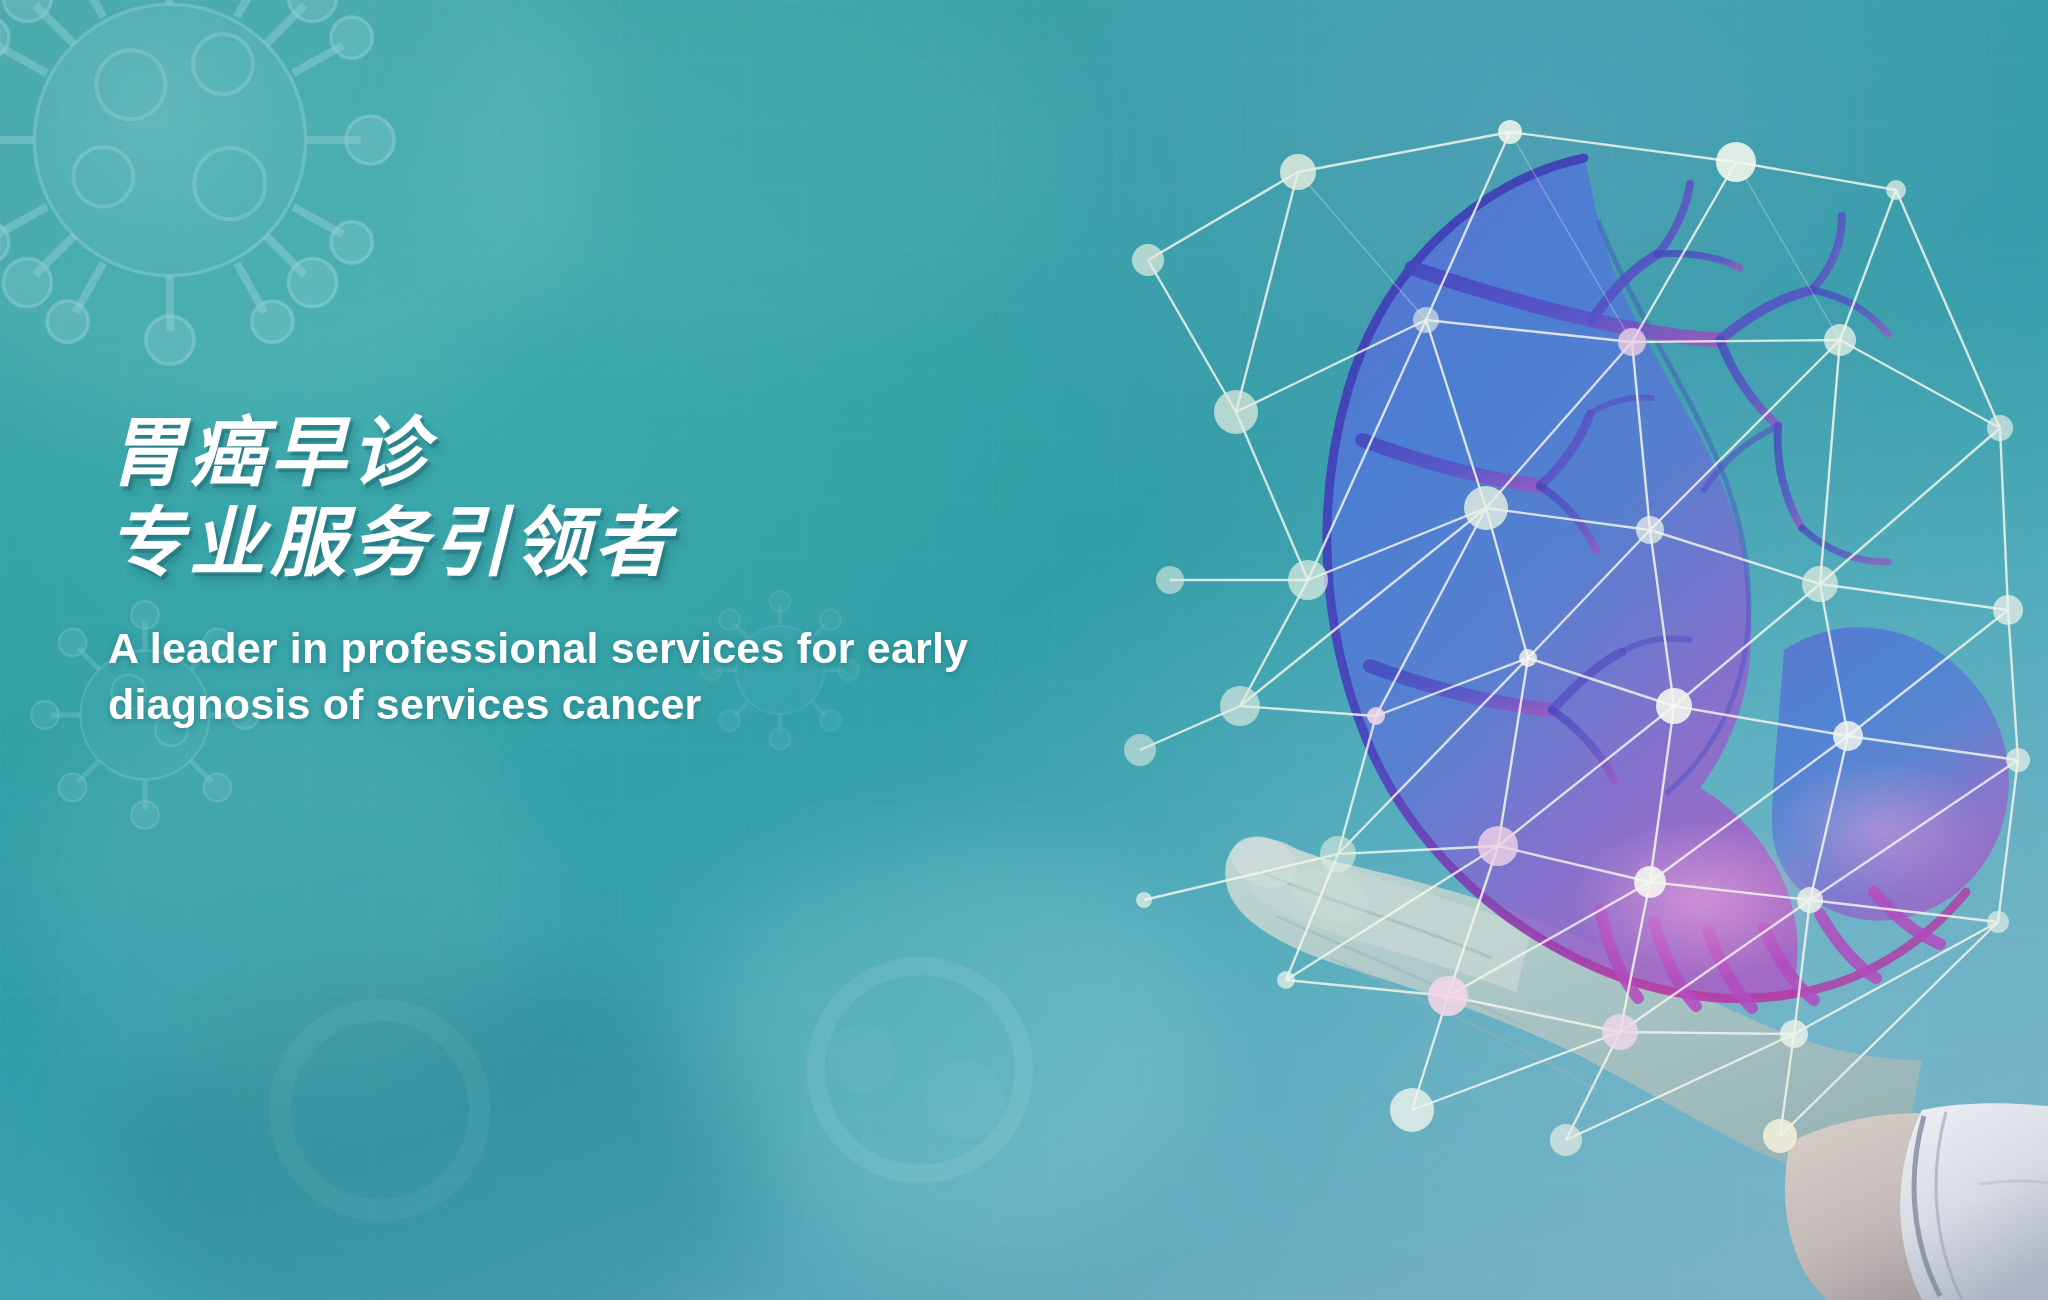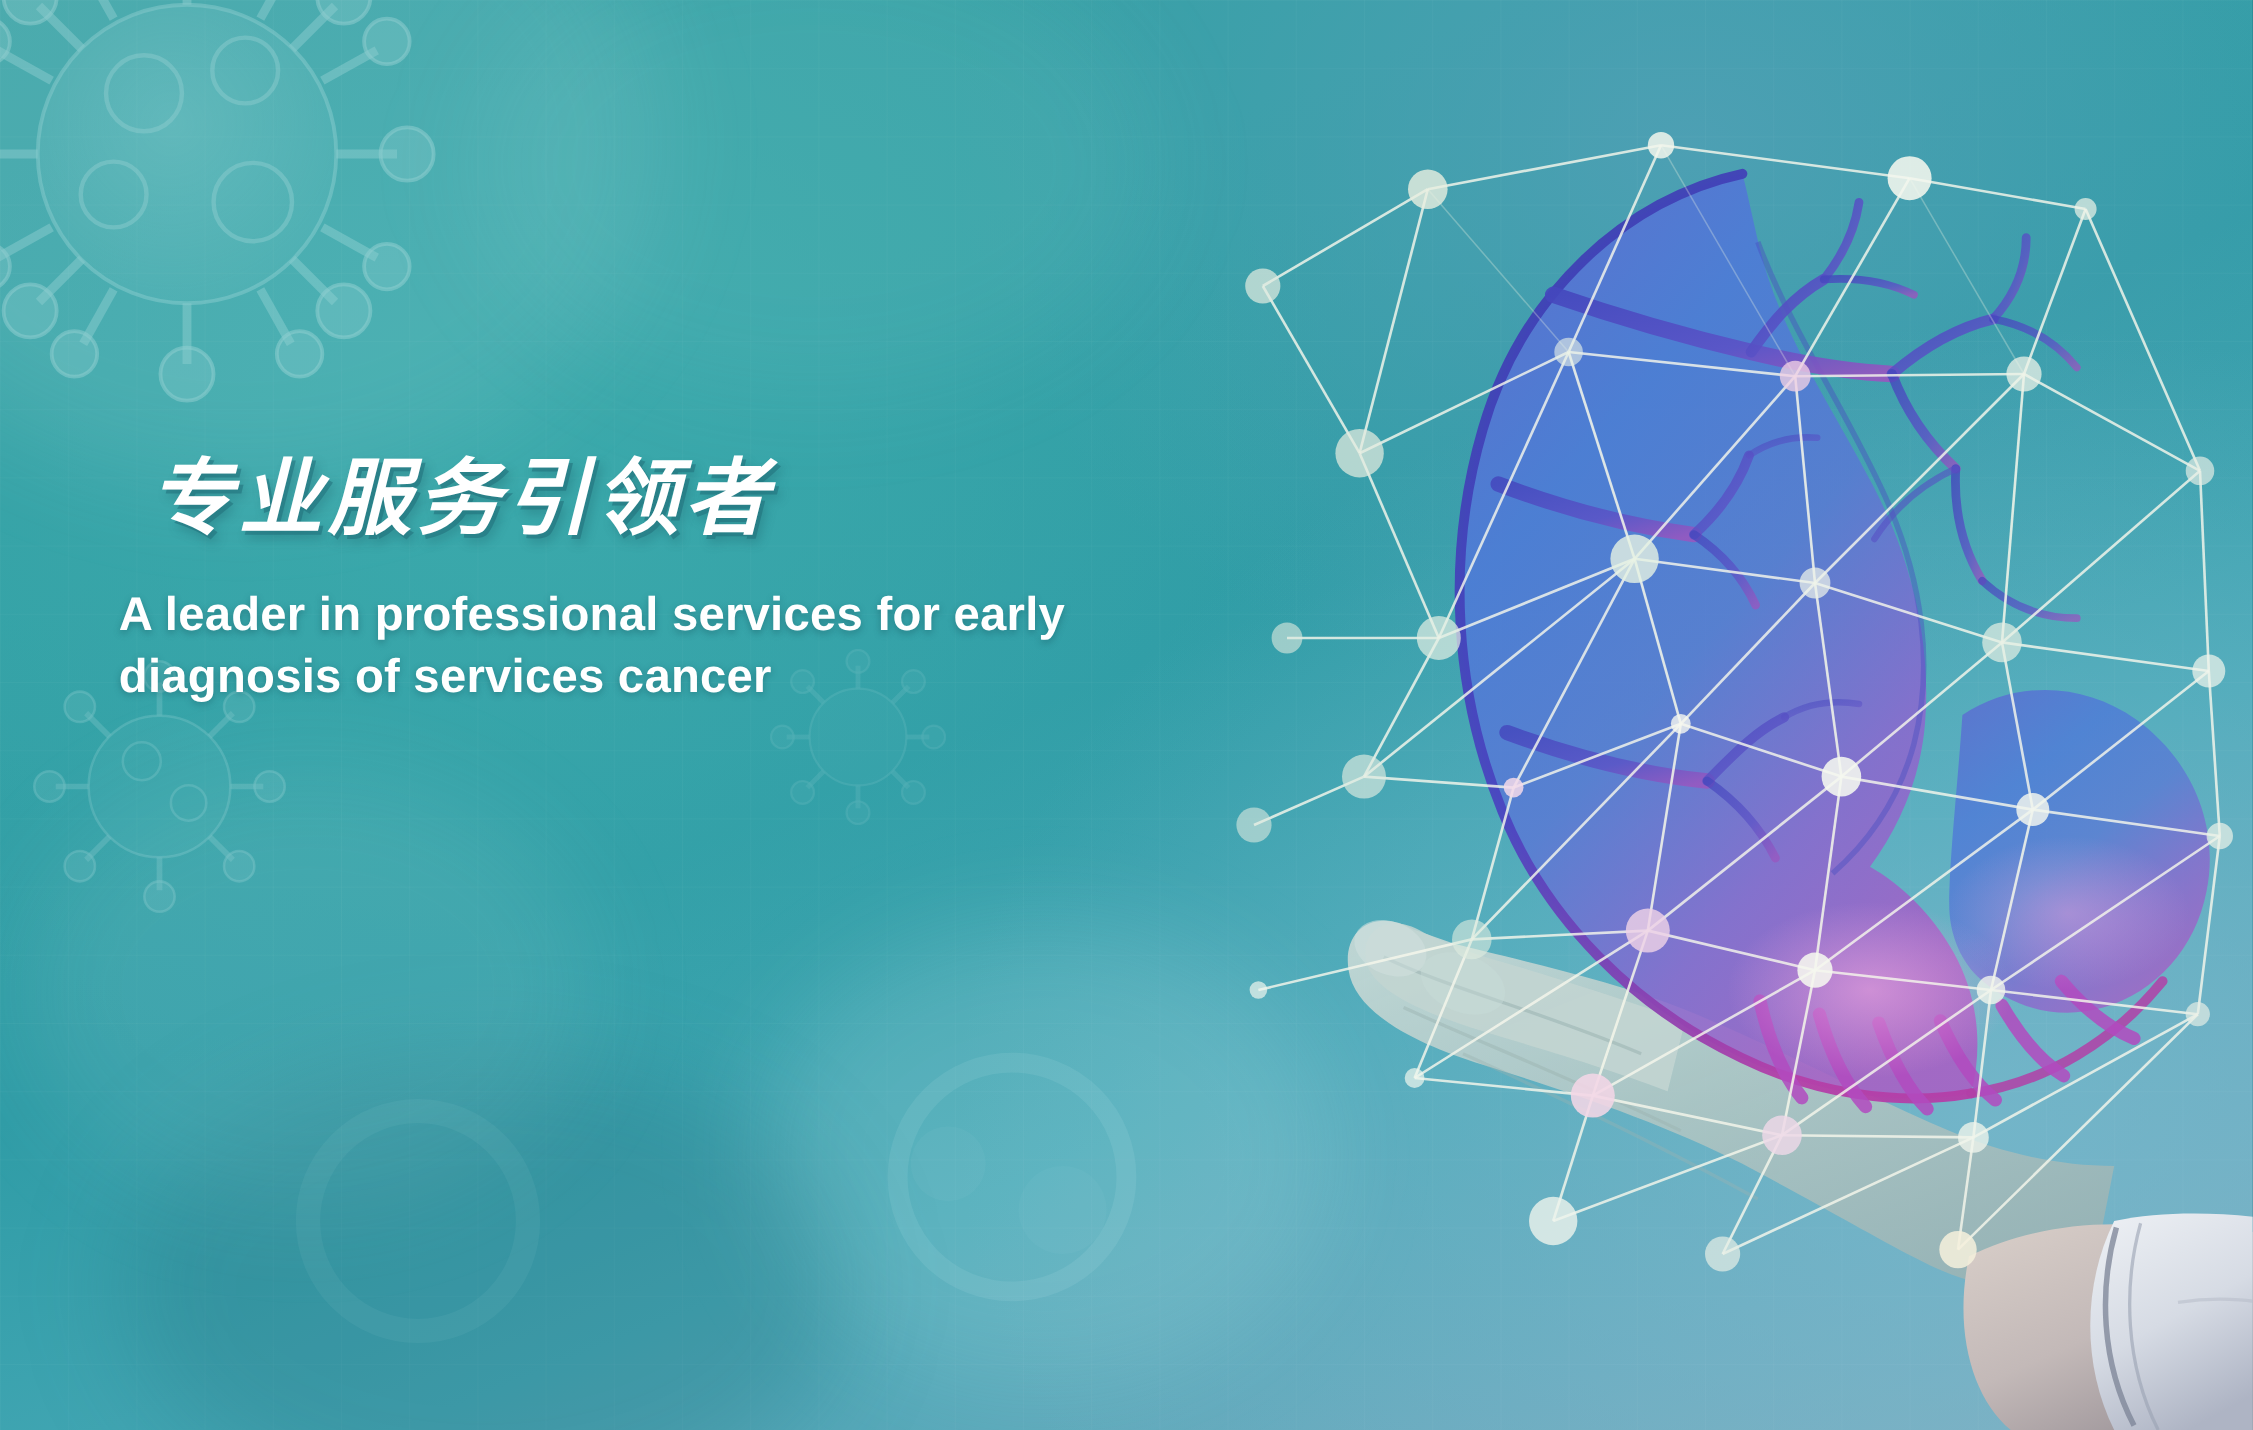--- a/index.html
+++ b/index.html
@@ -57,21 +57,21 @@
     color: #ffffff;
     font-size: 76px;
     line-height: 1.18;
     letter-spacing: 5px;
     margin: 0;
     text-shadow:
        3px 4px 0 rgba(33,112,122,0.55),
        5px 7px 10px rgba(20,80,90,0.30);
     white-space: nowrap;
   }
-  .headline .l2 { display: block; margin-left: 28px; }
+  .headline .l2 { display: block; }
   .subline {
     margin: 34px 0 0 0;
     color: #ffffff;
     font-size: 43px;
     font-weight: 700;
     line-height: 1.30;
     letter-spacing: 0.2px;
     max-width: 1000px;
     text-shadow: 0 2px 7px rgba(18,78,88,0.40);
   }
@@ -219,20 +219,21 @@
     </svg>
   </div>
   <div class="virus" style="left:230px; top:980px; width:300px; height:260px; opacity:0.10;">
     <svg viewBox="0 0 300 260" xmlns="http://www.w3.org/2000/svg">
       <circle cx="150" cy="130" r="100" fill="none" stroke="#dff7f7" stroke-width="22" stroke-opacity="0.5"></circle>
     </svg>
   </div>
 
   <div class="text-block">
     <h1 class="headline">
+      <span class="l1">胃癌早诊</span>
       <span class="l2">专业服务引领者</span>
     </h1>
     <p class="subline">
       <span>A leader in professional services for early</span><br>
       <span>diagnosis of services cancer</span>
     </p>
   </div>
 
   <div id="illustration">
     <svg viewBox="0 0 900 1190" xmlns="http://www.w3.org/2000/svg">

